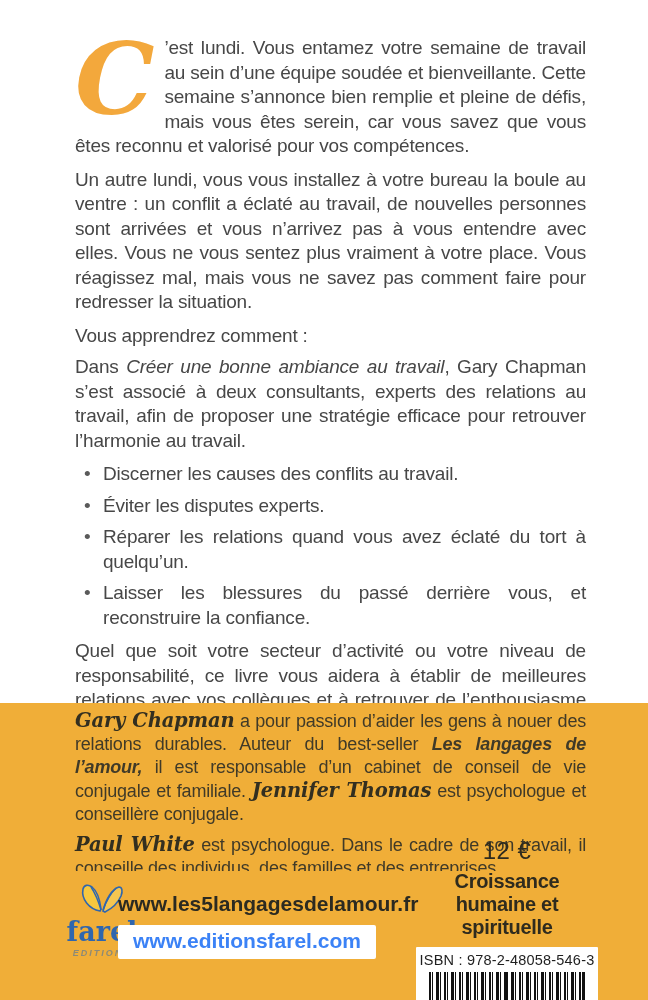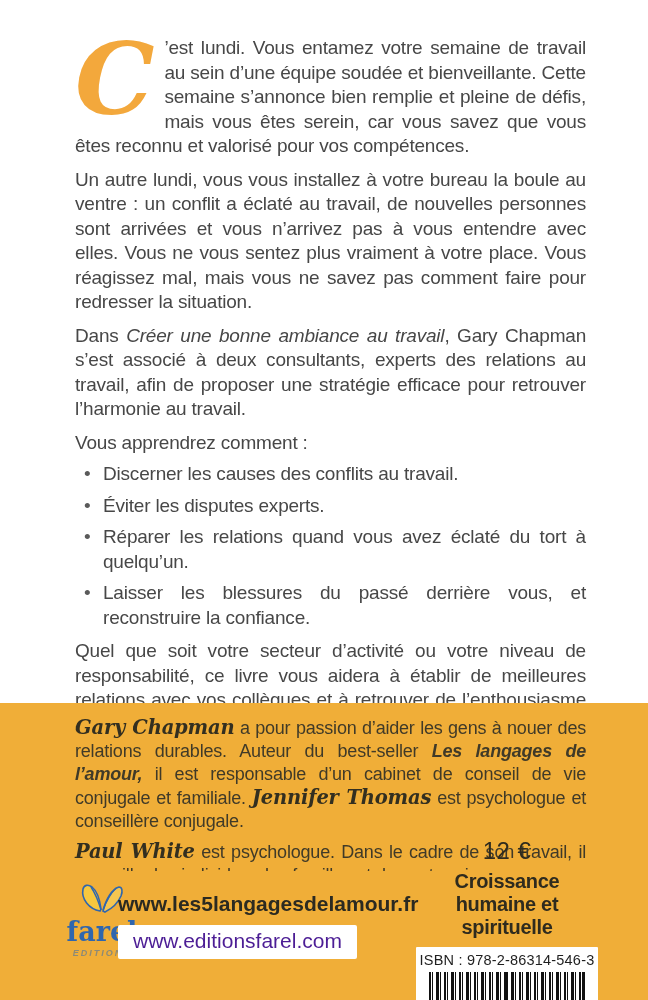--- a/index.html
+++ b/index.html
@@ -47,21 +47,21 @@
   .bullets .bullet-text { flex:1; text-align:justify; }
 
   
   .back-yellow {
     position:absolute;
     left:0; top:703px;
     width:648px; height:297px;
     background:#F0AE38;
     color:#3E3627;
   }
-  .bios { box-sizing:border-box; padding:13px 62px 0 75px; max-height:168px; overflow:hidden; }
+  .bios { box-sizing:border-box; padding:6px 62px 0 75px; max-height:168px; overflow:hidden; }
   .bio {
     margin:0 0 7px 0;
     font-size:18px;
     line-height:23px;
     letter-spacing:-0.2px;
     text-align:justify;
     color:#403A28;
   }
   .name {
     font-family:"DejaVu Serif", serif;
@@ -141,41 +141,41 @@
   .sites { position:absolute; left:118px; top:189px; }
   .site1 {
     font-size:21px;
     font-weight:bold;
     color:#2B2A21;
   }
   .site2 {
     display:inline-block;
     margin-top:9px;
     background:#ffffff;
-    color:#4c1d95;
-    font-weight:normal;
+    color:#3b82f6;
+    font-weight:bold;
     font-size:21px;
     padding:4px 15px 6px 15px;
     border-radius:2px;
   }
 </style>
 </head>
 <body>
 
 <div class="cover">
 
   <section class="synopsis">
     <p class="para">
       <span class="dropcap">C</span><span>’est lundi. Vous entamez votre semaine de travail au sein d’une équipe soudée et bienveillante. Cette semaine s’annonce bien remplie et pleine de défis, mais vous êtes serein, car vous savez que vous êtes reconnu et valorisé pour vos compétences.</span>
     </p>
     <p class="para">Un autre lundi, vous vous installez à votre bureau la boule au ventre : un conflit a éclaté au travail, de nouvelles personnes sont arrivées et vous n’arrivez pas à vous entendre avec elles. Vous ne vous sentez plus vraiment à votre place. Vous réagissez mal, mais vous ne savez pas comment faire pour redresser la situation.</p>
+    <p class="para list-intro">Vous apprendrez comment :</p>
     <p class="para">
       <span>Dans </span><span class="it">Créer une bonne ambiance au travail</span><span>, Gary Chapman s’est associé à deux consultants, experts des relations au travail, afin de proposer une stratégie efficace pour retrouver l’harmonie au travail.</span>
     </p>
-    <p class="para list-intro">Vous apprendrez comment :</p>
     <ul class="bullets">
       <li>
         <span class="dot">•</span>
         <span class="bullet-text">Discerner les causes des conflits au travail.</span>
       </li>
       <li>
         <span class="dot">•</span>
         <span class="bullet-text">Éviter les disputes experts.</span>
       </li>
       <li>
@@ -198,21 +198,21 @@
       </p>
       <p class="bio">
         <span class="name">Paul White</span><span> est psychologue. Dans le cadre de son travail, il conseille des individus, des familles et des entreprises.</span>
       </p>
     </div>
 
     <div class="price-col">
       <div class="price">12 €</div>
       <div class="collection">Croissance humaine et spirituelle</div>
       <div class="isbn-box">
-        <div class="isbn">ISBN : 978-2-86314-546-3</div>
+        <div class="isbn">ISBN : 978-2-48058-546-3</div>
         <div class="bars">
           <span class="guard g1"></span>
           <span class="guard g2"></span>
           <span class="guard g3"></span>
         </div>
       </div>
     </div>
 
     <div class="pub">
       <svg class="butterfly" width="46" height="40" viewBox="0 0 46 40" aria-hidden="true">

